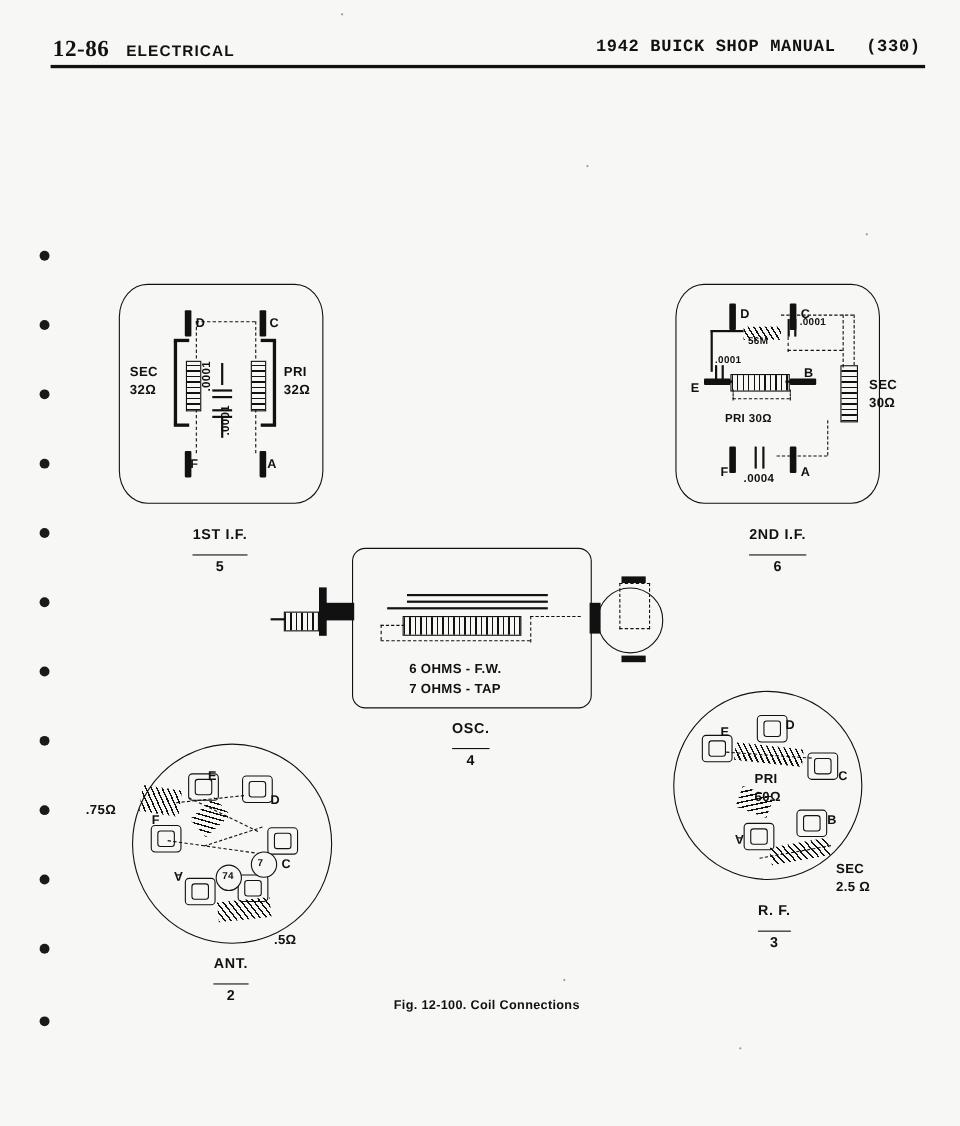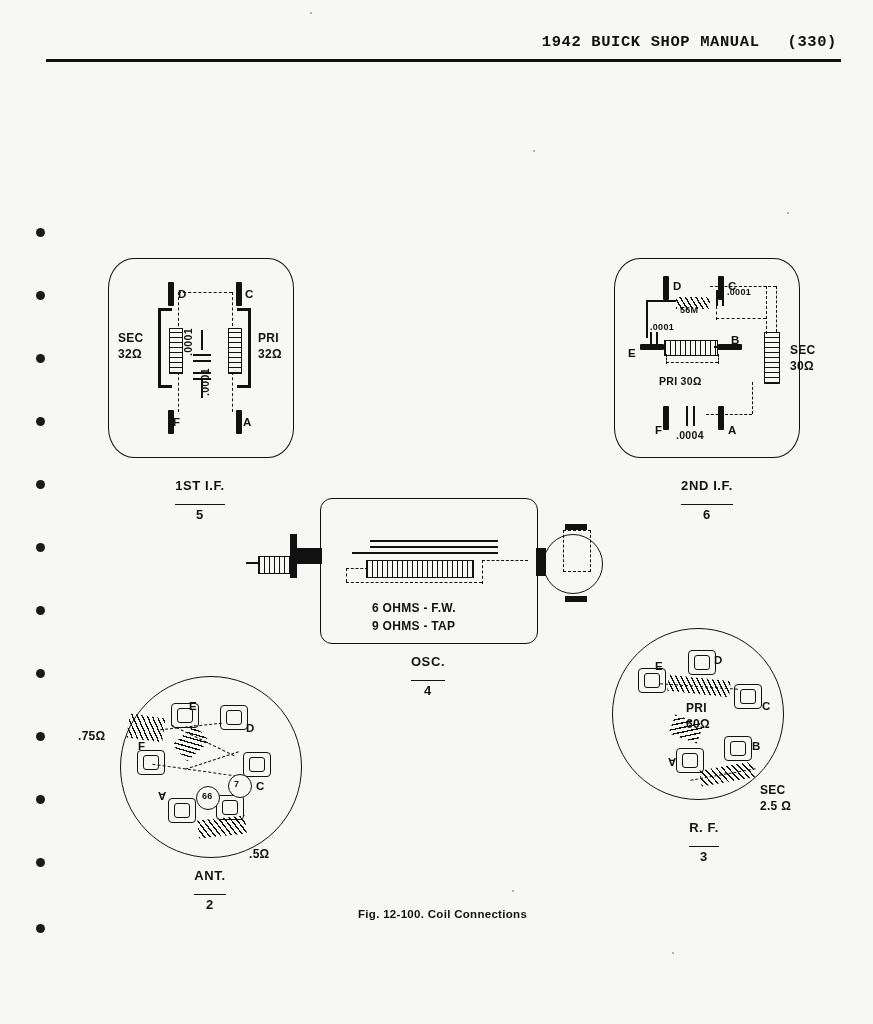--- a/index.html
+++ b/index.html
@@ -215,20 +215,24 @@
     position: absolute;
     background: #9a9a95;
     width: 2px; height: 2px;
     border-radius: 50%;
   }
 </style>
 </head>
 <body>
 
 <div class="page-header">
+  <div class="hdr-left">
+    <span class="pageno">12-86</span>
+    <span class="sect">ELECTRICAL</span>
+  </div>
   <div class="hdr-right">
     <span>1942 BUICK SHOP MANUAL</span>
     <span class="folio">(330)</span>
   </div>
   <div class="hdr-rule"></div>
 </div>
 
 <div class="holes">
   <div class="hole" style="top:0px"></div>
   <div class="hole" style="top:63px"></div>
@@ -383,21 +387,21 @@
   <div class="solid" style="left:370px; top:546px; width:128px; height:2.4px;"></div>
   <div class="solid" style="left:352px; top:552px; width:146px; height:2.4px;"></div>
   <div class="coil" style="left:366px; top:560px; width:106px; height:16px;"></div>
   <div class="dash" style="left:346px; top:568px; width:22px;"></div>
   <div class="dashv" style="left:346px; top:568px; height:14px;"></div>
   <div class="dash" style="left:346px; top:582px; width:136px;"></div>
   <div class="dashv" style="left:482px; top:560px; height:24px;"></div>
   <div class="dash" style="left:482px; top:560px; width:46px;"></div>
 
   <div class="lbl" style="left:372px; top:602px;">6 OHMS - F.W.</div>
-  <div class="lbl" style="left:372px; top:620px;">9 OHMS - TAP</div>
+  <div class="lbl" style="left:372px; top:620px;">7 OHMS - TAP</div>
 
   <div class="disc" style="left:543px; top:534px; width:58px; height:58px;"></div>
   <div class="solid" style="left:536px; top:548px; width:10px; height:28px;"></div>
   <div class="solid" style="left:565px; top:524px; width:22px; height:6px;"></div>
   <div class="solid" style="left:565px; top:596px; width:22px; height:6px;"></div>
   <div class="dashbox" style="left:563px; top:530px; width:26px; height:40px;"></div>
 
   <div class="caption" style="left:368px; top:654px; width:120px;text-align:center;">
     <span class="ttl">OSC.</span>
     <span class="num">4</span>
@@ -436,21 +440,21 @@
   <div class="zig" style="left:128px; top:716px; width:36px; height:24px; transform:rotate(8deg);"></div>
   <div class="zig" style="left:176px; top:732px; width:30px; height:22px; transform:rotate(-42deg);"></div>
   <div class="zig" style="left:198px; top:818px; width:48px; height:18px; transform:rotate(-6deg);"></div>
 
   <div class="dash" style="left:160px; top:726px; width:62px; transform:rotate(-6deg);"></div>
   <div class="dash" style="left:152px; top:770px; width:90px; transform:rotate(8deg);"></div>
   <div class="dash" style="left:168px; top:740px; width:70px; transform:rotate(26deg);"></div>
   <div class="dash" style="left:184px; top:760px; width:56px; transform:rotate(-18deg);"></div>
 
   <div class="disc" style="left:196px; top:786px; width:22px; height:22px;"></div>
-  <div class="lbl xs" style="left:202px; top:792px;">66</div>
+  <div class="lbl xs" style="left:202px; top:792px;">74</div>
   <div class="disc" style="left:228px; top:774px; width:22px; height:22px;"></div>
   <div class="lbl xs" style="left:234px; top:780px;">7</div>
 
   <div class="lbl" style="left:78px; top:730px;">.75Ω</div>
   <div class="lbl" style="left:249px; top:848px;">.5Ω</div>
 
   <div class="caption" style="left:150px; top:868px; width:120px;">
     <span class="ttl">ANT.</span>
     <span class="num">2</span>
   </div>

